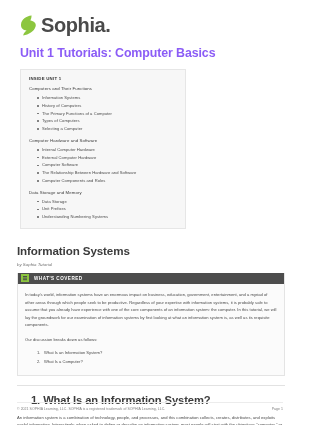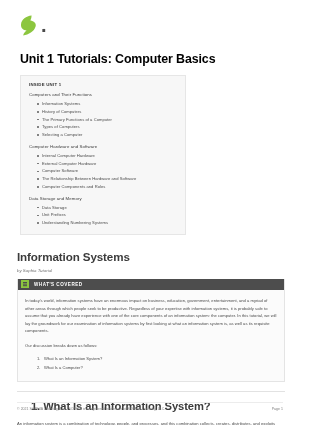--- a/index.html
+++ b/index.html
@@ -47,24 +47,24 @@
     line-height: 1;
   }
   .logo-dot {
     font-size: 20px;
     font-weight: bold;
     color: #4a4a4a;
   }
 
   
   .doc-title {
-    margin: 14px 0 0 6px;
+    margin: 8px 0 0 6px;
     font-size: 12.4px;
     font-weight: bold;
-    color: #000000;
+    color: #8b5cf6;
     letter-spacing: -0.1px;
   }
 
   
   .inside-box {
     margin: 9px 0 0 6px;
     background: #f7f7f7;
     border: 1px solid #e6e6e6;
     padding: 6px 8px 7px 8px;
     width: 166px;
@@ -246,20 +246,21 @@
 <body>
 
 <div class="page">
 
   <div class="logo-row">
     <span class="logo-mark">
       <svg width="17" height="21" viewBox="0 0 17 21" xmlns="http://www.w3.org/2000/svg">
         <path d="M11.6 0.6 C6.2 1.2 1.4 4.4 1.0 9.4 C0.7 13.0 3.4 15.0 6.6 15.4 C5.0 16.6 3.4 18.2 3.2 20.4 C8.6 19.8 14.2 16.6 15.6 11.6 C16.6 8.0 13.8 5.8 10.4 5.4 C11.2 4.0 11.6 2.3 11.6 0.6 Z" fill="#8cc63f"></path>
       </svg>
     </span>
+    <span class="logo-text">Sophia</span>
     <span class="logo-dot">.</span>
   </div>
 
   <div class="doc-title">Unit 1 Tutorials: Computer Basics</div>
 
   <div class="inside-box">
     <div class="inside-label">INSIDE UNIT 1</div>
 
     <div class="group-title first">Computers and Their Functions</div>
     <ul class="bullet-list">

